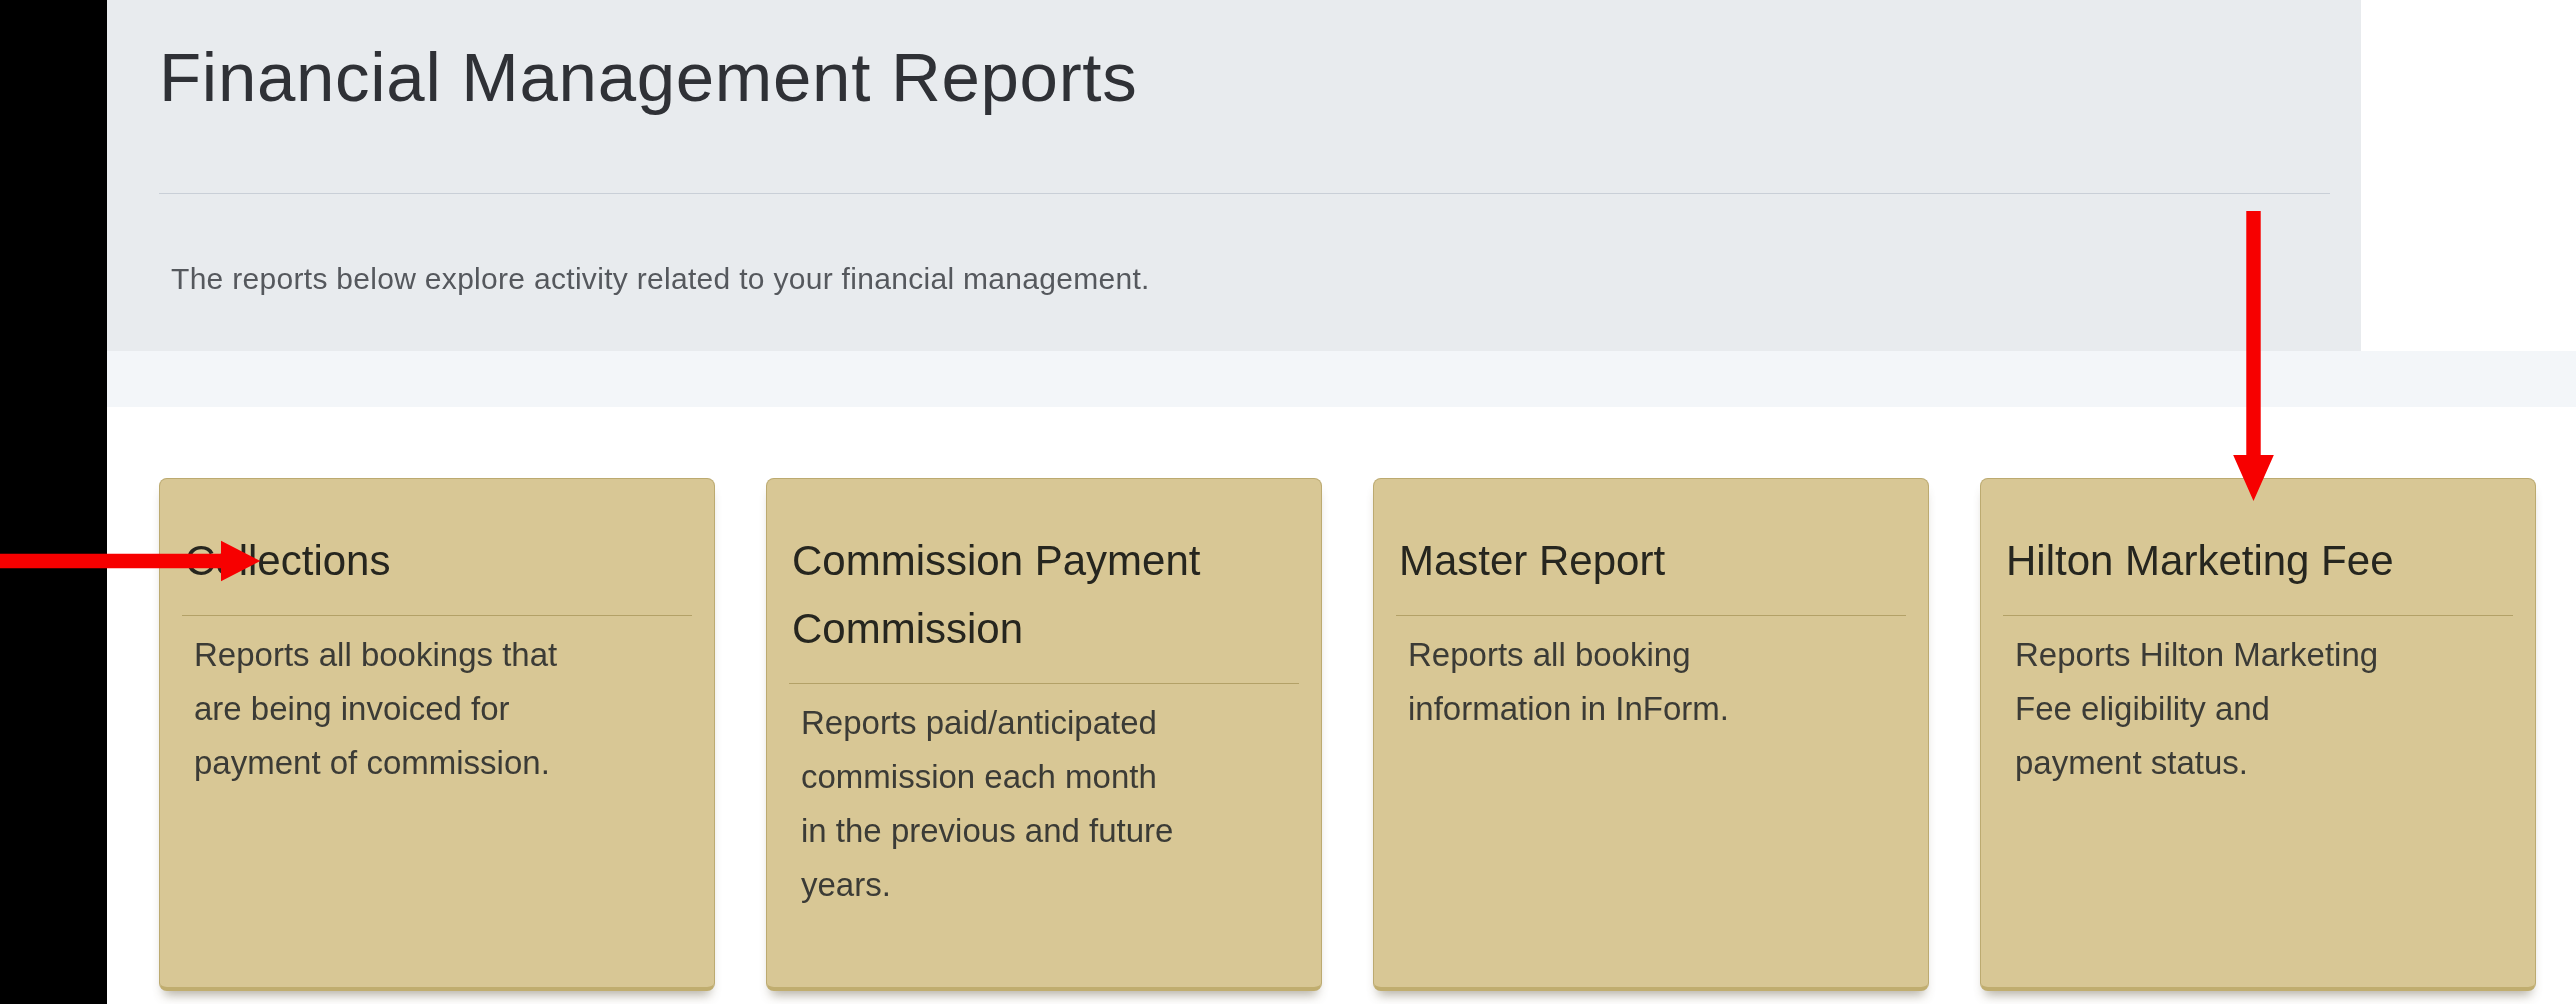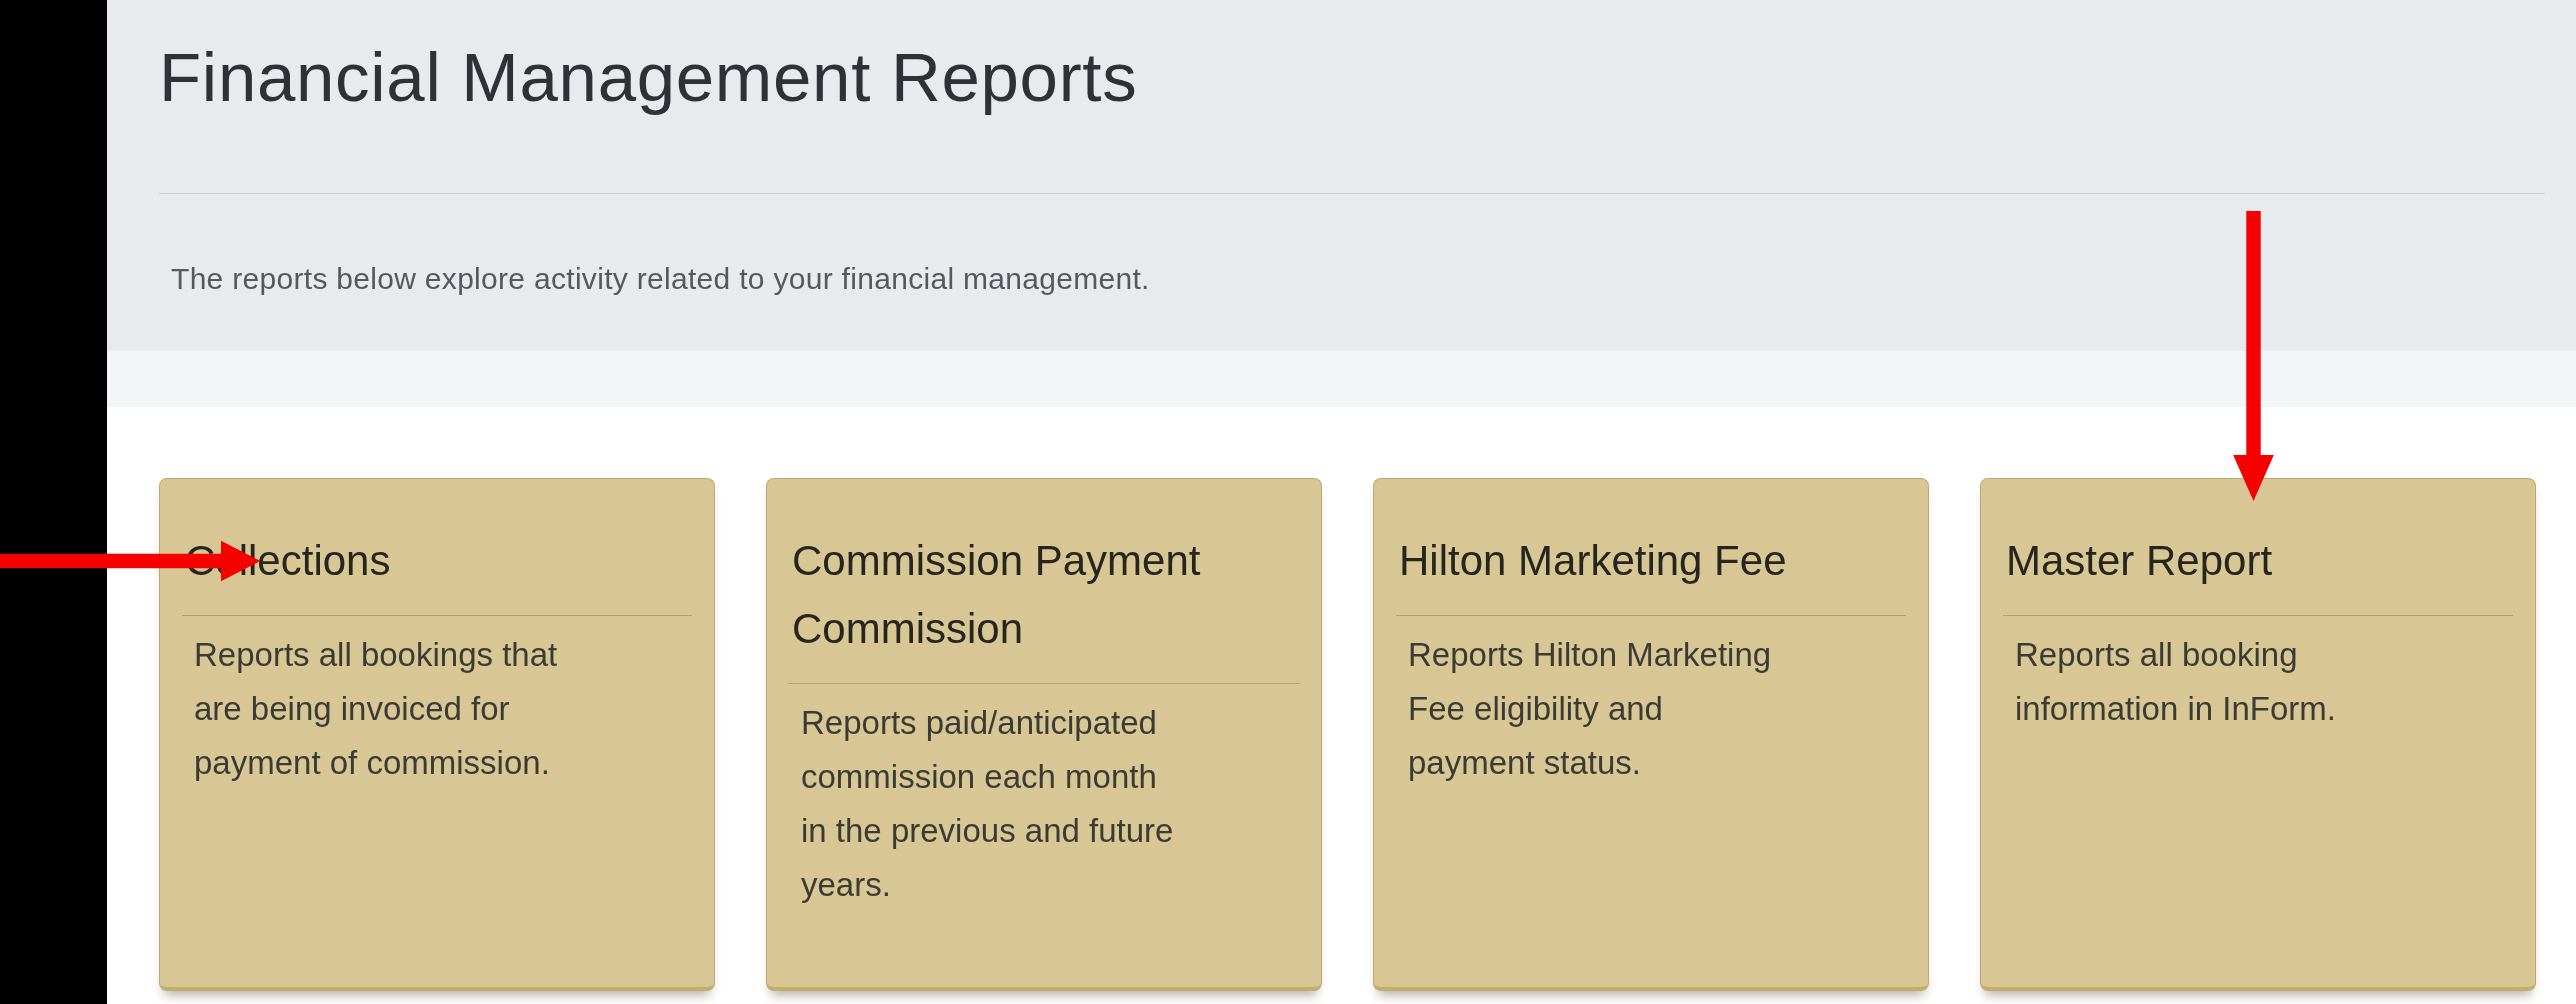--- a/index.html
+++ b/index.html
@@ -14,21 +14,21 @@
   
   .edge-bar {
     position: absolute; left: 0; top: 0;
     width: 107px; height: 1004px;
     background: #000000;
   }
 
   
   .header {
     position: absolute; left: 107px; top: 0;
-    width: 2469px; height: 351px;
+    width: 2254px; height: 351px;
     background: #e8ebee;
   }
   .page-title {
     position: absolute; left: 52px; top: 38px; margin: 0;
     font-size: 69px; font-weight: 300; letter-spacing: 0.7px;
     color: #2f3136;
   }
   .header-rule {
     position: absolute; left: 52px; right: 31.5px; top: 193px;
     height: 0; border-top: 1.3px solid #c9cfd7;
@@ -108,32 +108,32 @@
   <div class="card">
     <div class="card-title">Commission Payment Commission</div>
     <div class="card-rule"></div>
     <div class="card-body">Reports paid/anticipated
 commission each month
 in the previous and future
 years.</div>
   </div>
 
   <div class="card">
+    <div class="card-title">Master Report</div>
+    <div class="card-rule"></div>
+    <div class="card-body">Reports all booking
+information in InForm.</div>
+  </div>
+
+  <div class="card">
     <div class="card-title">Hilton Marketing Fee</div>
     <div class="card-rule"></div>
     <div class="card-body">Reports Hilton Marketing
 Fee eligibility and
 payment status.</div>
-  </div>
-
-  <div class="card">
-    <div class="card-title">Master Report</div>
-    <div class="card-rule"></div>
-    <div class="card-body">Reports all booking
-information in InForm.</div>
   </div>
 
 </div>
 
 <svg class="annotation-arrow arrow-right" width="261" height="42" viewBox="0 0 398 64">
   <polygon points="0,21 337,21 337,1 397,32 337,63 337,43 0,43" fill="#f70000"></polygon>
 </svg>
 
 <svg class="annotation-arrow arrow-down" width="41" height="290" viewBox="0 0 62 442">
   <polygon points="20,0 42,0 42,372 62,372 31,442 0,372 20,372" fill="#f70000"></polygon>

